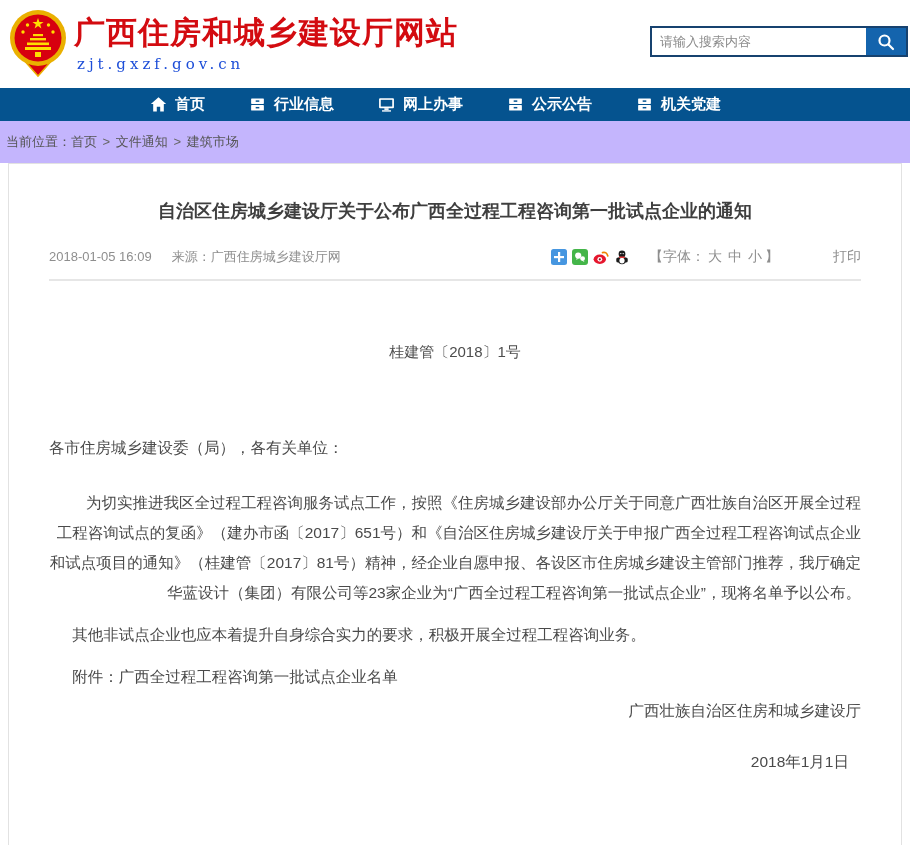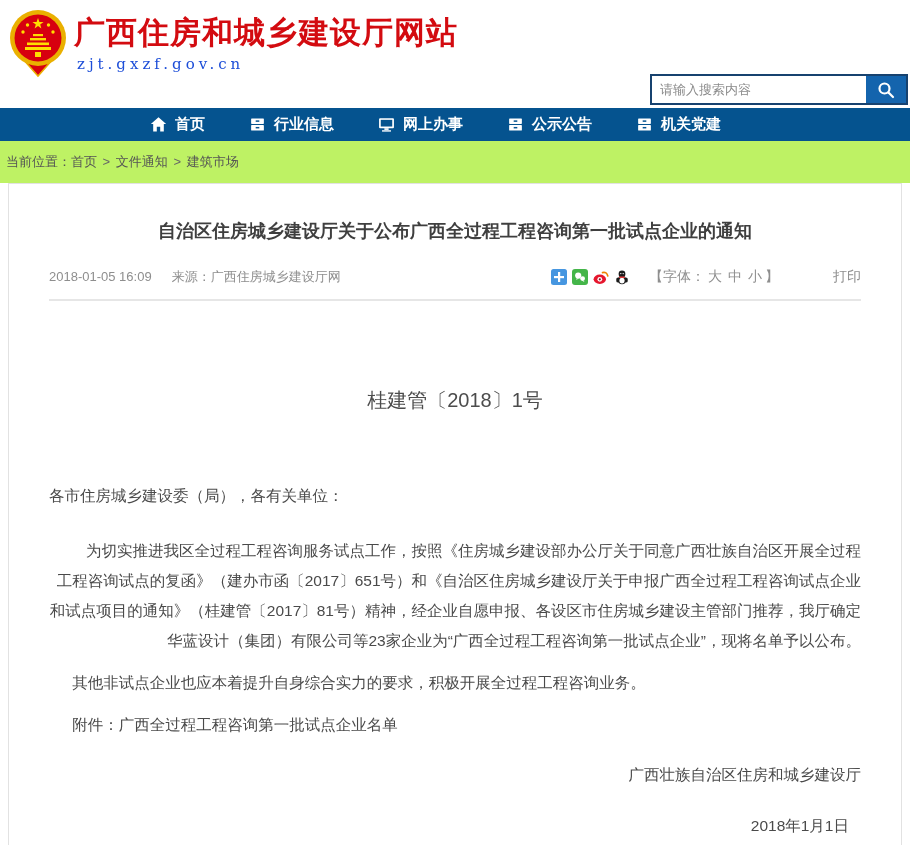--- a/index.html
+++ b/index.html
@@ -1,43 +1,43 @@
 <!DOCTYPE html>
 <html><head>
 <meta charset="utf-8">
 <style>
   * { box-sizing: border-box; }
   html,body { margin:0; padding:0; background:#fff; }
   body { width:910px; font-family:"Liberation Sans", sans-serif; }
 
   
-  .header { position:relative; height:108px; background:#fff; }
+  .header { position:relative; height:88px; background:#fff; }
   .logo { position:absolute; left:8px; top:8px; width:60px; height:70px; cursor:pointer; }
   .site-title { position:absolute; left:74px; top:12px; font-size:31px; font-weight:bold;
                 color:#d30b10; letter-spacing:1px; cursor:pointer; white-space:nowrap; }
   .site-url { position:absolute; left:77px; top:55px; font-size:15px; color:#1d4ed8;
               letter-spacing:4px; font-family:"DejaVu Serif", serif; }
   .search { position:absolute; right:2px; top:26px; width:258px; height:31px;
-            border:2px solid #17426f; display:flex; background:#ef4444;margin-top:48px; }
+            border:2px solid #17426f; display:flex; background:#ef4444; }
   .search input { flex:1; border:none; outline:none; padding:0 8px; font-size:13px;
                   color:#666; font-family:"Liberation Sans", sans-serif; min-width:0; }
   .search input::placeholder { color:#8a8a8a; }
   .search-btn { width:40px; border:none; background:#1464ad; cursor:pointer;
                 display:flex; align-items:center; justify-content:center; padding:0; }
 
   
   .nav { height:33px; background:#05538f; display:flex; align-items:center;
          padding-left:150px; gap:44px; }
   .nav-item { display:flex; align-items:center; gap:8px; color:#fff; font-size:15px;
               font-weight:bold; cursor:pointer; white-space:nowrap; }
   .nav-ic { display:inline-flex; width:17px; height:17px; }
   .nav-ic svg { width:100%; height:100%; }
 
   
-  .subbar { height:42px; display:flex; align-items:center; background:#bef264; }
+  .subbar { height:42px; display:flex; align-items:center; background:#c4b5fd; }
   .breadcrumb { font-size:13px; color:#555; padding-left:6px; }
   .breadcrumb .crumb { cursor:pointer; }
   .breadcrumb .sep { color:#666; padding:0 2px; }
 
   
   .content { margin:0 8px; border:1px solid #e2e2e2; background:#fff;
              padding:0 40px 30px; min-height:690px; }
   .article-title { margin:32px 0 0; text-align:center; font-size:18px; font-weight:bold;
                    color:#3f3f3f; line-height:30px; }
   .meta-row { margin-top:22px; display:flex; justify-content:space-between;
@@ -45,25 +45,25 @@
   .meta-left .src { margin-left:20px; }
   .meta-right { display:flex; align-items:center; }
   .share-ic { display:inline-flex; width:16px; height:16px; margin-right:5px; cursor:pointer; }
   .share-ic svg { width:100%; height:100%; }
   .font-ctrl { margin-left:14px; color:#8e8e8e; font-size:14px; }
   .fs { cursor:pointer; margin:0 3px; }
   .print { margin-left:54px; cursor:pointer; font-size:14px;font-family:Liberation Mono, monospace; }
   .divider { margin-top:13px; border-bottom:2px solid #e6e6e6; }
 
   .body-text { font-size:15.5px; color:#4a4a4a; line-height:30px; }
-  .doc-number { margin-top:84px; text-align:center; font-size:20px; color:#4c4c4c; }
+  .doc-number { margin-top:56px; text-align:center; font-size:15px; color:#4c4c4c; }
   .salutation { margin-top:66px; }
   .para { margin:12px 0 0; text-indent:1.5em; }
   .para-first { margin-top:25px;text-align:right; }
-  .signature { margin-top:20px; text-align:right; }
+  .signature { margin-top:4px; text-align:right; }
   .sign-date { margin-top:21px; text-align:right; padding-right:12px; }
 </style>
 </head>
 <body>
 
 <div class="header">
   <div class="logo">
     <svg viewBox="0 0 60 70">
       <path d="M14 50 L30 68 L46 50 Q30 59 14 50 Z" fill="#d7000f" stroke="#eab000" stroke-width="1.5"></path>
       <circle cx="30" cy="30" r="28" fill="#eab000"></circle>

